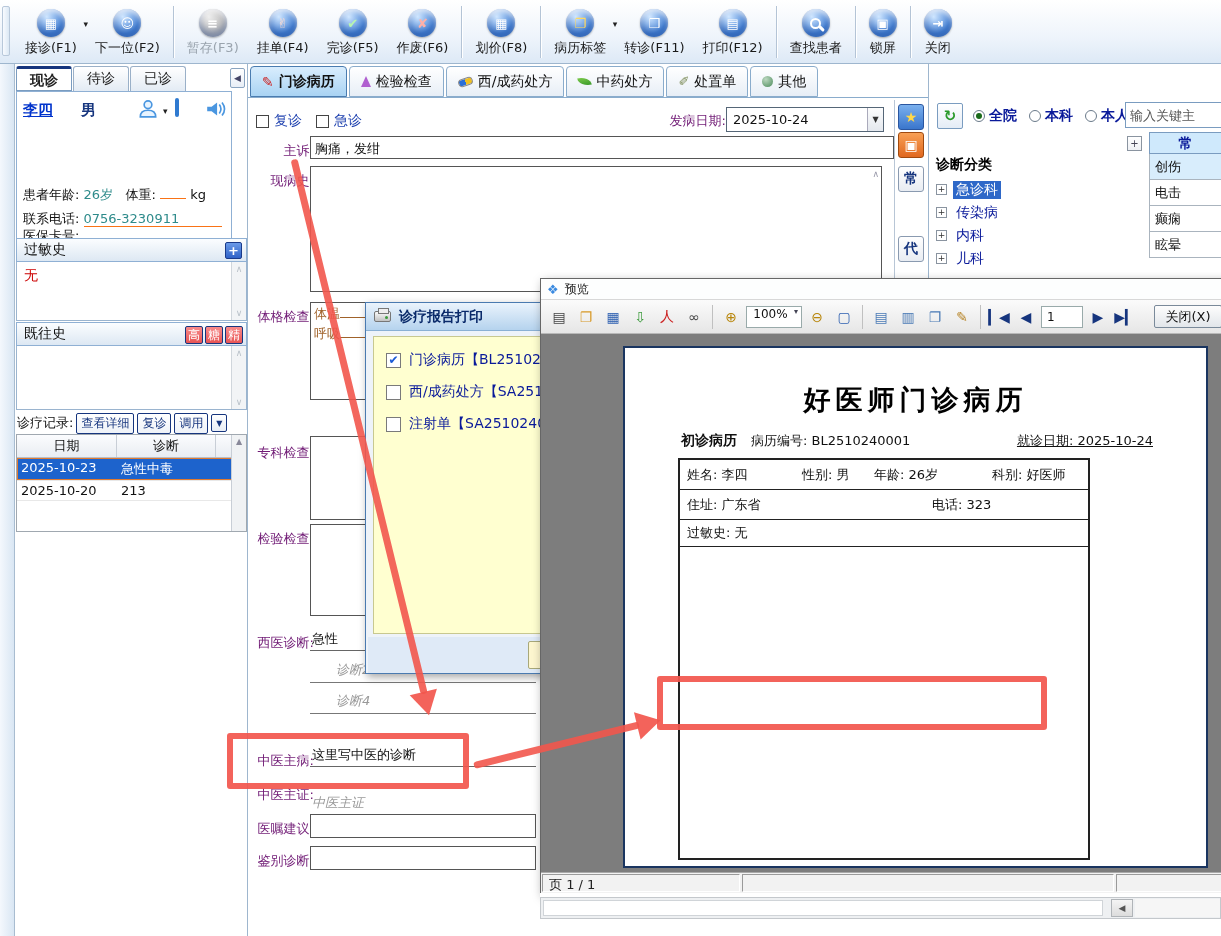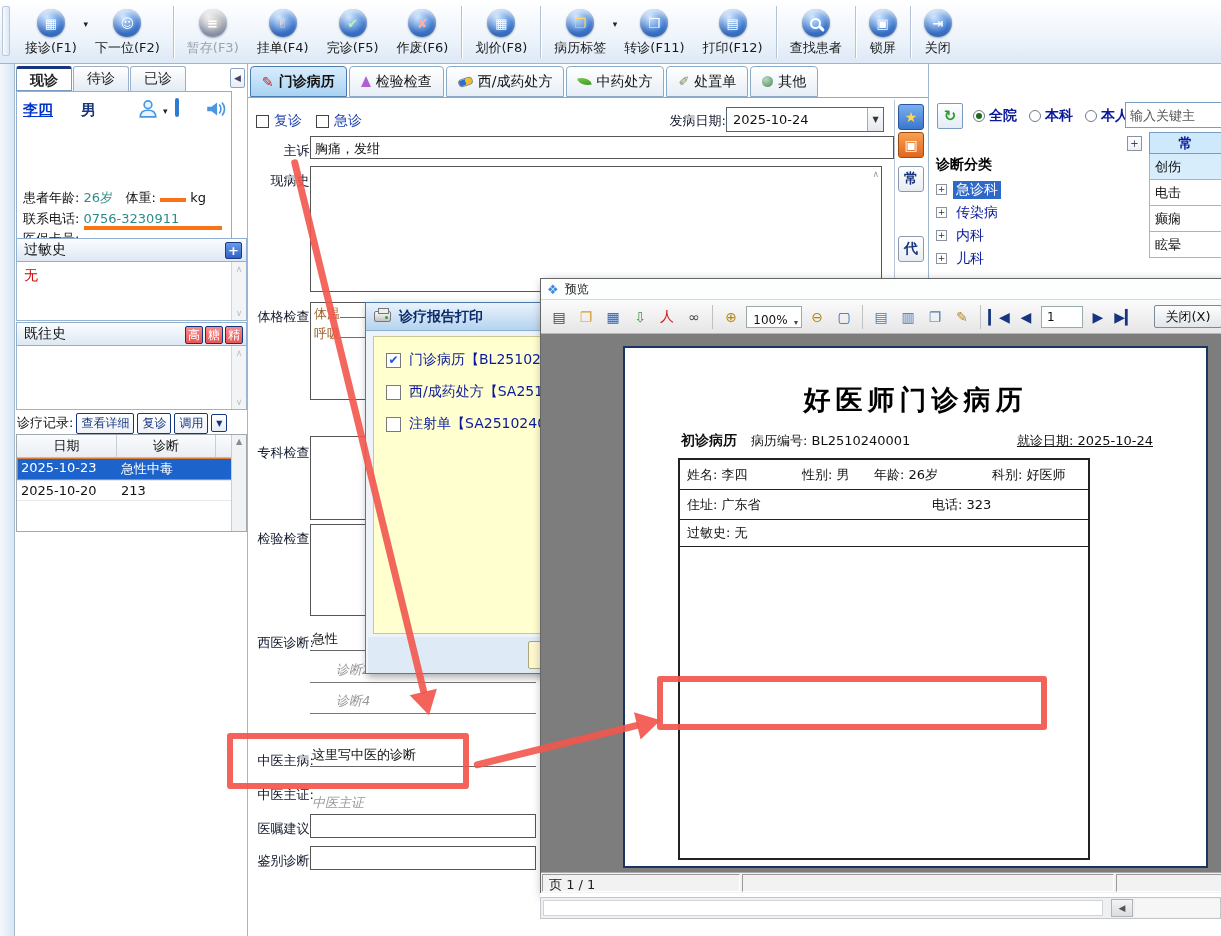--- a/index.html
+++ b/index.html
@@ -31,21 +31,21 @@
 #p-name{position:absolute;left:6px;top:9px;font-size:15px;font-weight:bold;color:#0033cc;text-decoration:underline;cursor:pointer;}
 #p-gender{position:absolute;left:64px;top:9px;font-size:15px;font-weight:bold;color:#16357e;}
 #p-avatar{position:absolute;left:120px;top:6px;cursor:pointer;}
 #p-avatar-drop{position:absolute;left:146px;top:14px;font-size:9px;color:#222;cursor:pointer;}
 #p-grid-icon{position:absolute;left:158px;top:8px;cursor:pointer;}
 .icon-grid{width:22px;height:17px;border:2px solid #2f7ad0;border-radius:2px;background:linear-gradient(#c4e4ff,#8fc8f6);position:relative;}
 .icon-grid::before{content:"";position:absolute;inset:0;background:repeating-linear-gradient(90deg,transparent 0 5px,#2f7ad0 5px 6.5px),repeating-linear-gradient(0deg,transparent 0 4px,#2f7ad0 4px 5.5px);}
 #p-speaker{position:absolute;left:188px;top:8px;cursor:pointer;}
 .prow{position:absolute;left:6px;font-size:13px;color:#111;white-space:nowrap;}
 .pval{color:#2e8b8b;}
-.puline{display:inline-block;border-bottom:4px solid #f97316;min-width:20px;margin-top:28px;}
+.puline{display:inline-block;border-bottom:1px solid #f97316;min-width:20px;margin-top:28px;}
 
 .side-hdr{position:absolute;left:1px;width:231px;height:24px;background:linear-gradient(#fbfdff,#dde8f3);border:1px solid #8fb0d4;font-size:14px;color:#111;display:flex;align-items:center;padding-left:7px;}
 .side-box{position:absolute;left:1px;width:231px;background:#fff;border:1px solid #9ab4cf;border-top:none;}
 .sb-scroll{position:absolute;right:0;top:0;bottom:0;width:15px;background:#f2f4f6;border-left:1px solid #d0d6dc;display:flex;flex-direction:column;justify-content:space-between;align-items:center;padding:2px 0;color:#b8c0c8;font-size:9px;}
 .plus-btn{position:absolute;right:4px;top:3px;width:17px;height:17px;background:linear-gradient(#6a9ae8,#2f62c8);border:1px solid #1a3a8a;border-radius:2px;color:#fff;font-weight:bold;font-size:13px;display:flex;align-items:center;justify-content:center;cursor:pointer;}
 .htags{position:absolute;right:3px;top:3px;display:flex;gap:2px;}
 .htag{width:18px;height:18px;background:linear-gradient(#f88a8a,#e85555);border:1px solid #16357e;border-radius:2px;color:#fff;font-size:12px;display:flex;align-items:center;justify-content:center;cursor:pointer;}
 #allergy-val{position:absolute;left:7px;top:5px;color:#cc0000;font-size:14px;}
 
 #rec-row{position:absolute;left:2px;top:348px;width:231px;height:22px;display:flex;align-items:center;gap:3px;font-size:13px;}
@@ -69,21 +69,21 @@
 .mi{display:inline-block;}
 .mi-medical-record-icon{color:#cc2222;font-size:14px;}
 .mi-lab-test-icon{width:0;height:0;border-left:5px solid transparent;border-right:5px solid transparent;border-bottom:11px solid #b060d0;}
 .mi-western-medicine-icon{width:15px;height:8px;border-radius:4px;background:linear-gradient(100deg,#2a6fd8 50%,#f0c020 50%);transform:rotate(-18deg);border:1px solid #888;}
 .mi-herbal-medicine-icon{width:13px;height:9px;background:linear-gradient(#7ac84a,#3a9a2a);border-radius:0 100% 0 100%;transform:rotate(-12deg);}
 .mi-treatment-sheet-icon{color:#7a8a55;font-size:13px;}
 .mi-other-icon{width:11px;height:11px;border-radius:50%;background:radial-gradient(circle at 35% 30%,#bcd8c0,#4a8a5a);}
 .cbrow{position:absolute;left:8px;top:48px;display:flex;gap:14px;align-items:center;}
 .cb{display:flex;align-items:center;gap:5px;color:#1c3fae;font-size:14px;cursor:pointer;}
 .cbbox{width:13px;height:13px;border:1px solid #444;background:#fff;}
-.flabel{position:absolute;width:66px;text-align:right;font-size:13px;color:#0f172a;white-space:nowrap;}
+.flabel{position:absolute;width:66px;text-align:right;font-size:13px;color:#701a75;white-space:nowrap;}
 .finput{position:absolute;border:1px solid #555;background:#fff;font-size:13px;padding:3px 4px;color:#111;}
 .fbox{position:absolute;border:1px solid #555;background:#fff;}
 .scrollhint{position:absolute;right:2px;top:2px;font-size:9px;color:#99a;}
 #onset-box{position:absolute;left:478px;top:43px;width:158px;height:25px;border:1px solid #567;background:#fff;display:flex;align-items:center;cursor:pointer;}
 #onset-box .dval{flex:1;padding-left:6px;font-size:13px;}
 #onset-box .ddrop{width:16px;height:100%;border-left:1px solid #aab;display:flex;align-items:center;justify-content:center;font-size:8px;color:#333;background:linear-gradient(#fcfcfc,#e4e8ee);}
 .phline{color:#a0622a;font-size:13px;padding:2px 0 0 3px;}
 .phu{display:inline-block;width:30px;border-bottom:1px solid #a0622a;height:11px;}
 .uline-field{position:absolute;font-size:13px;color:#111;border-bottom:1px solid #666;padding:2px 0 2px 2px;background:transparent;}
 .diagline{height:31px;border-bottom:1px solid #777;font-size:13px;font-style:italic;color:#999;padding:9px 0 0 26px;}
@@ -126,21 +126,21 @@
 #pd-bottom{position:absolute;left:2px;top:334px;width:376px;height:36px;background:#dfeaf7;}
 #pd-btn-sliver{position:absolute;left:160px;top:4px;width:22px;height:28px;background:#fdf6cf;border:1px solid #a8a87a;border-radius:2px;}
 
 
 #preview{position:absolute;left:540px;top:278px;width:690px;height:615px;background:#fff;border:1px solid #666;box-shadow:3px 4px 10px rgba(0,0,0,.4);z-index:30;}
 #pv-title{height:21px;background:#fdfefe;border-bottom:1px solid #d8d8d8;display:flex;align-items:center;gap:6px;padding-left:6px;font-size:12px;color:#222;}
 #pv-title .bird{color:#3a8ae0;font-size:13px;}
 #pv-toolbar{position:absolute;left:0;top:21px;width:100%;height:34px;background:linear-gradient(#fbfbfb,#e6e6e6);border-bottom:1px solid #b8b8b8;display:flex;align-items:center;padding-left:6px;gap:3px;}
 .pbtn{width:24px;height:24px;display:flex;align-items:center;justify-content:center;font-size:14px;border-radius:2px;cursor:pointer;}
 .psep{width:1px;height:24px;background:#c0c0c0;margin:0 3px;}
-#pv-zoombox{width:56px;height:22px;border:1px solid #9aa;background:#fff;display:flex;align-items:flex-end;font-size:12px;cursor:pointer;}
+#pv-zoombox{width:56px;height:22px;border:1px solid #9aa;background:#fff;display:flex;align-items:flex-start;font-size:12px;cursor:pointer;}
 #pv-zoombox .zv{flex:1;text-align:center;}
 #pv-zoombox .zd{font-size:8px;color:#445;padding-right:3px;}
 #pv-pageinput{width:42px;height:22px;border:1px solid #9aa;background:#fff;font-size:12px;padding:3px 5px;}
 #pv-close{margin-left:14px;width:68px;height:23px;border:1px solid #7a8a9a;background:linear-gradient(#fdfdfd,#e2e6ea);font-size:13px;color:#111;display:flex;align-items:center;justify-content:center;border-radius:2px;cursor:pointer;}
 #pv-content{position:absolute;left:0;top:55px;width:100%;height:538px;background:#7d7d7d;overflow:hidden;}
 #pv-page{position:absolute;left:82px;top:12px;width:585px;height:522px;background:#fff;border:2px solid #1a3560;font-family:"DejaVu Serif","Liberation Serif",serif;}
 #doc-title{position:absolute;left:0;top:34px;width:100%;text-align:center;font-size:27px;font-weight:bold;letter-spacing:5px;color:#000;}
 #doc-inforow{position:absolute;left:56px;top:84px;width:472px;display:flex;align-items:baseline;font-size:13px;}
 #doc-type{font-weight:bold;font-size:14px;margin-right:14px;}
 #doc-date{margin-left:auto;text-decoration:underline;}

